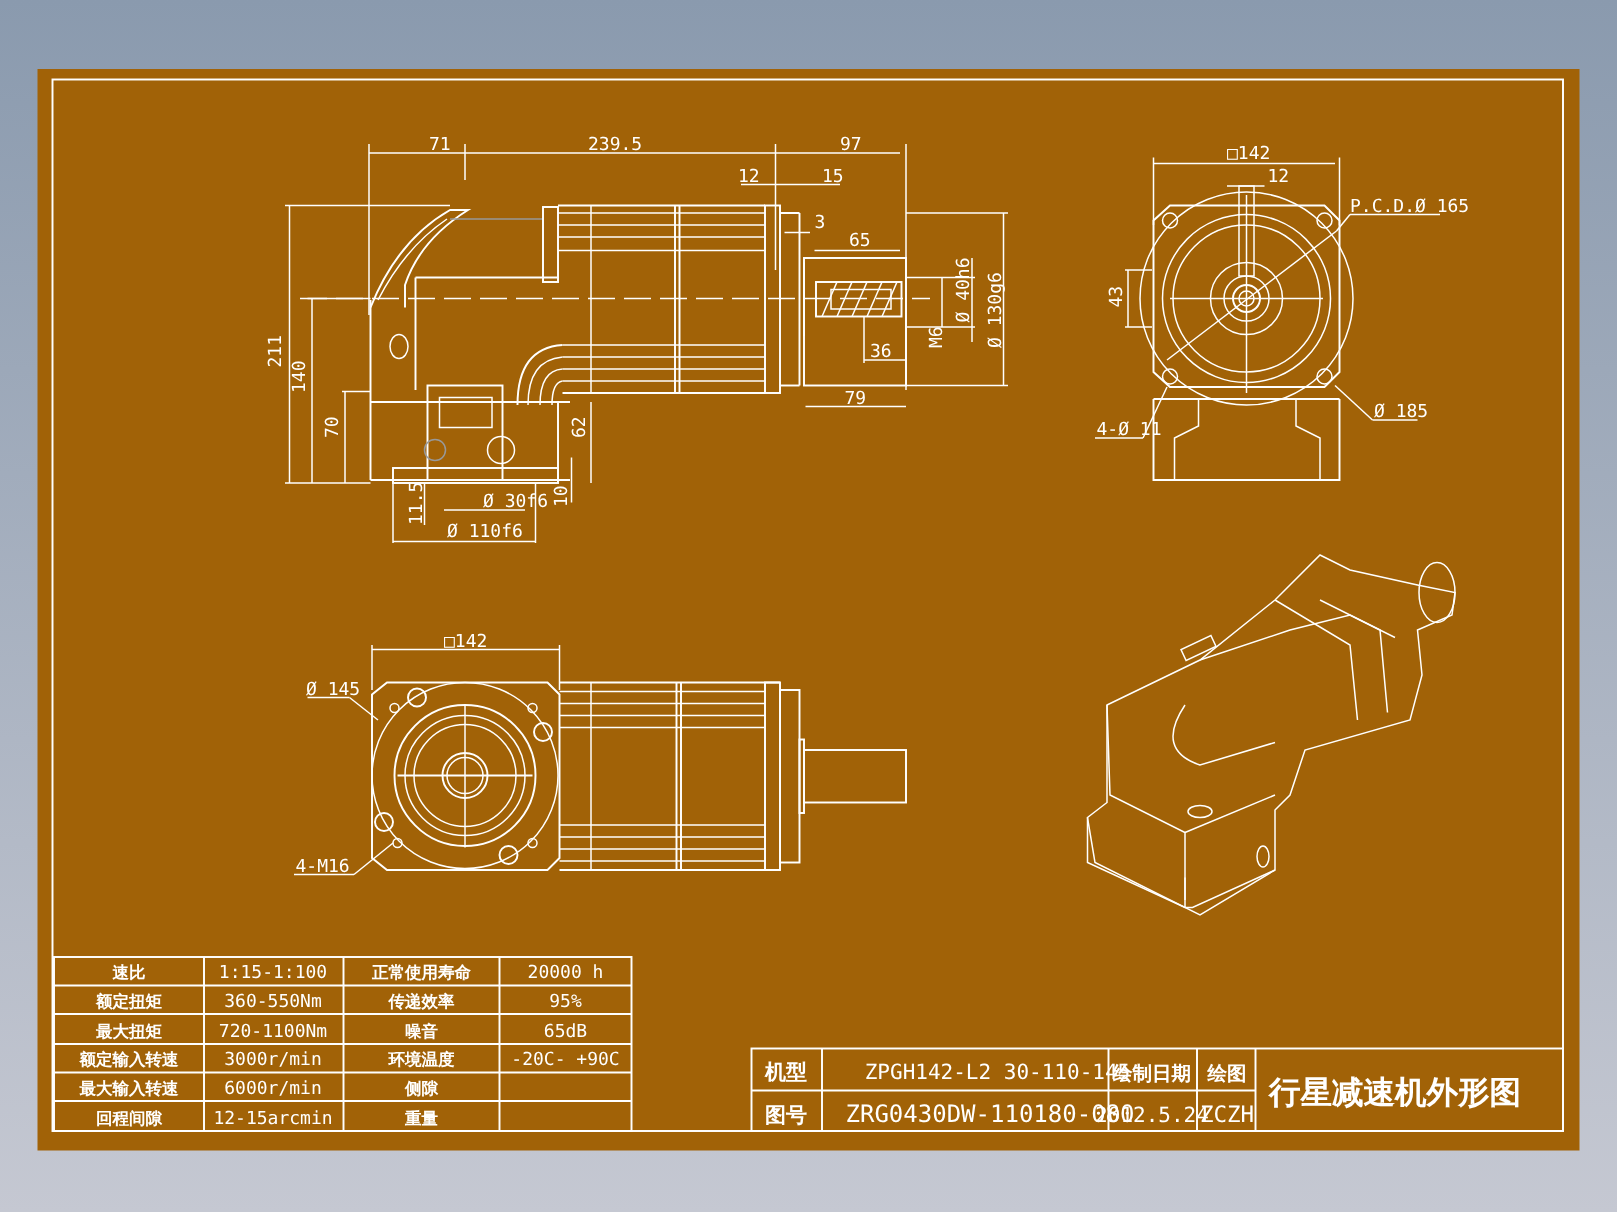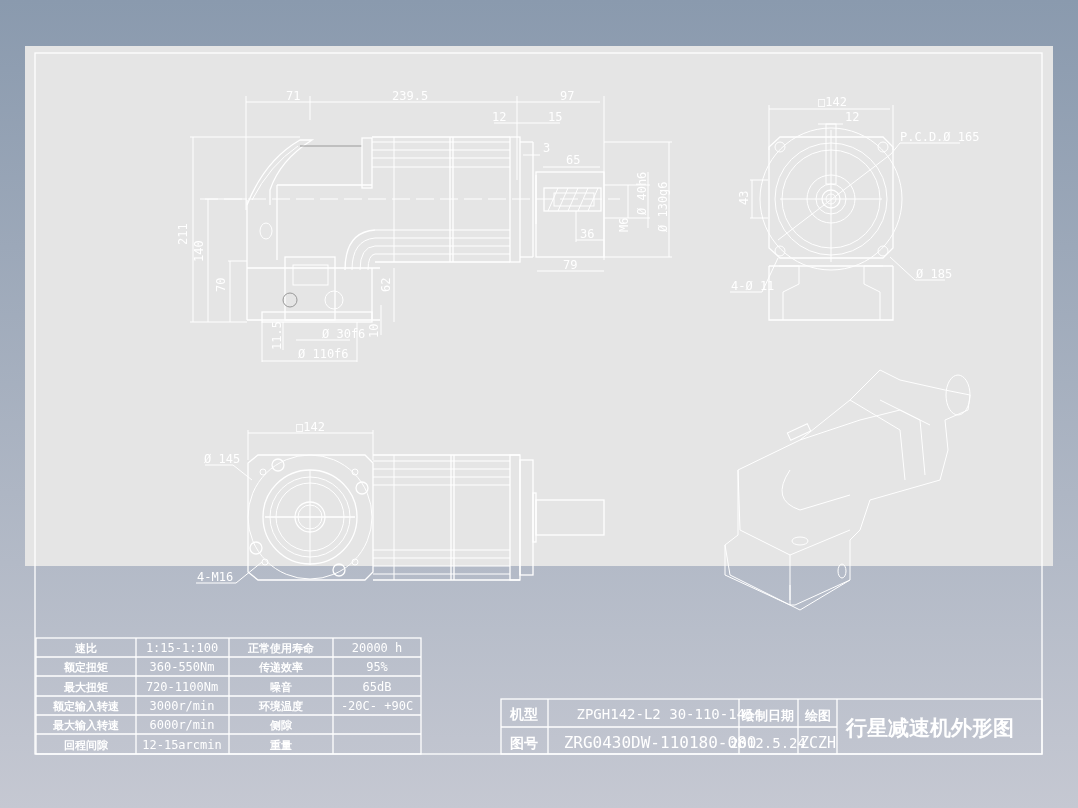--- a/index.html
+++ b/index.html
@@ -1,17 +1,17 @@
 <!DOCTYPE html>
 <html><head>
 <meta charset="utf-8">
 <style>
   html,body{margin:0;padding:0;}
   body{width:1078px;height:808px;overflow:hidden;background:linear-gradient(#8a9aae,#c5c8d2);font-family:"DejaVu Sans Mono",monospace;position:relative;}
-  #sheet{position:absolute;left:25px;top:46px;width:1028px;height:520px;background:#e5e5e5;}
+  #sheet{position:absolute;left:25px;top:46px;width:1028px;height:721px;background:#a16207;}
   svg{position:absolute;left:0;top:0;}
   .ln{stroke:#fff;stroke-width:1.3;fill:none;}
   .thin{stroke:#fff;stroke-width:1;fill:none;}
   .gry{stroke:#999;stroke-width:1;fill:none;}
   .dash{stroke:#fff;stroke-width:1;stroke-dasharray:18 6;fill:none;}
   .dim{fill:#fff;font-family:"DejaVu Sans Mono",monospace;font-size:12px;}
   .tb{fill:#fff;font-family:"DejaVu Sans Mono",monospace;}
   .lbl{fill:#fff;font-family:"DejaVu Sans",sans-serif;font-weight:bold;}
 </style>
 </head>

